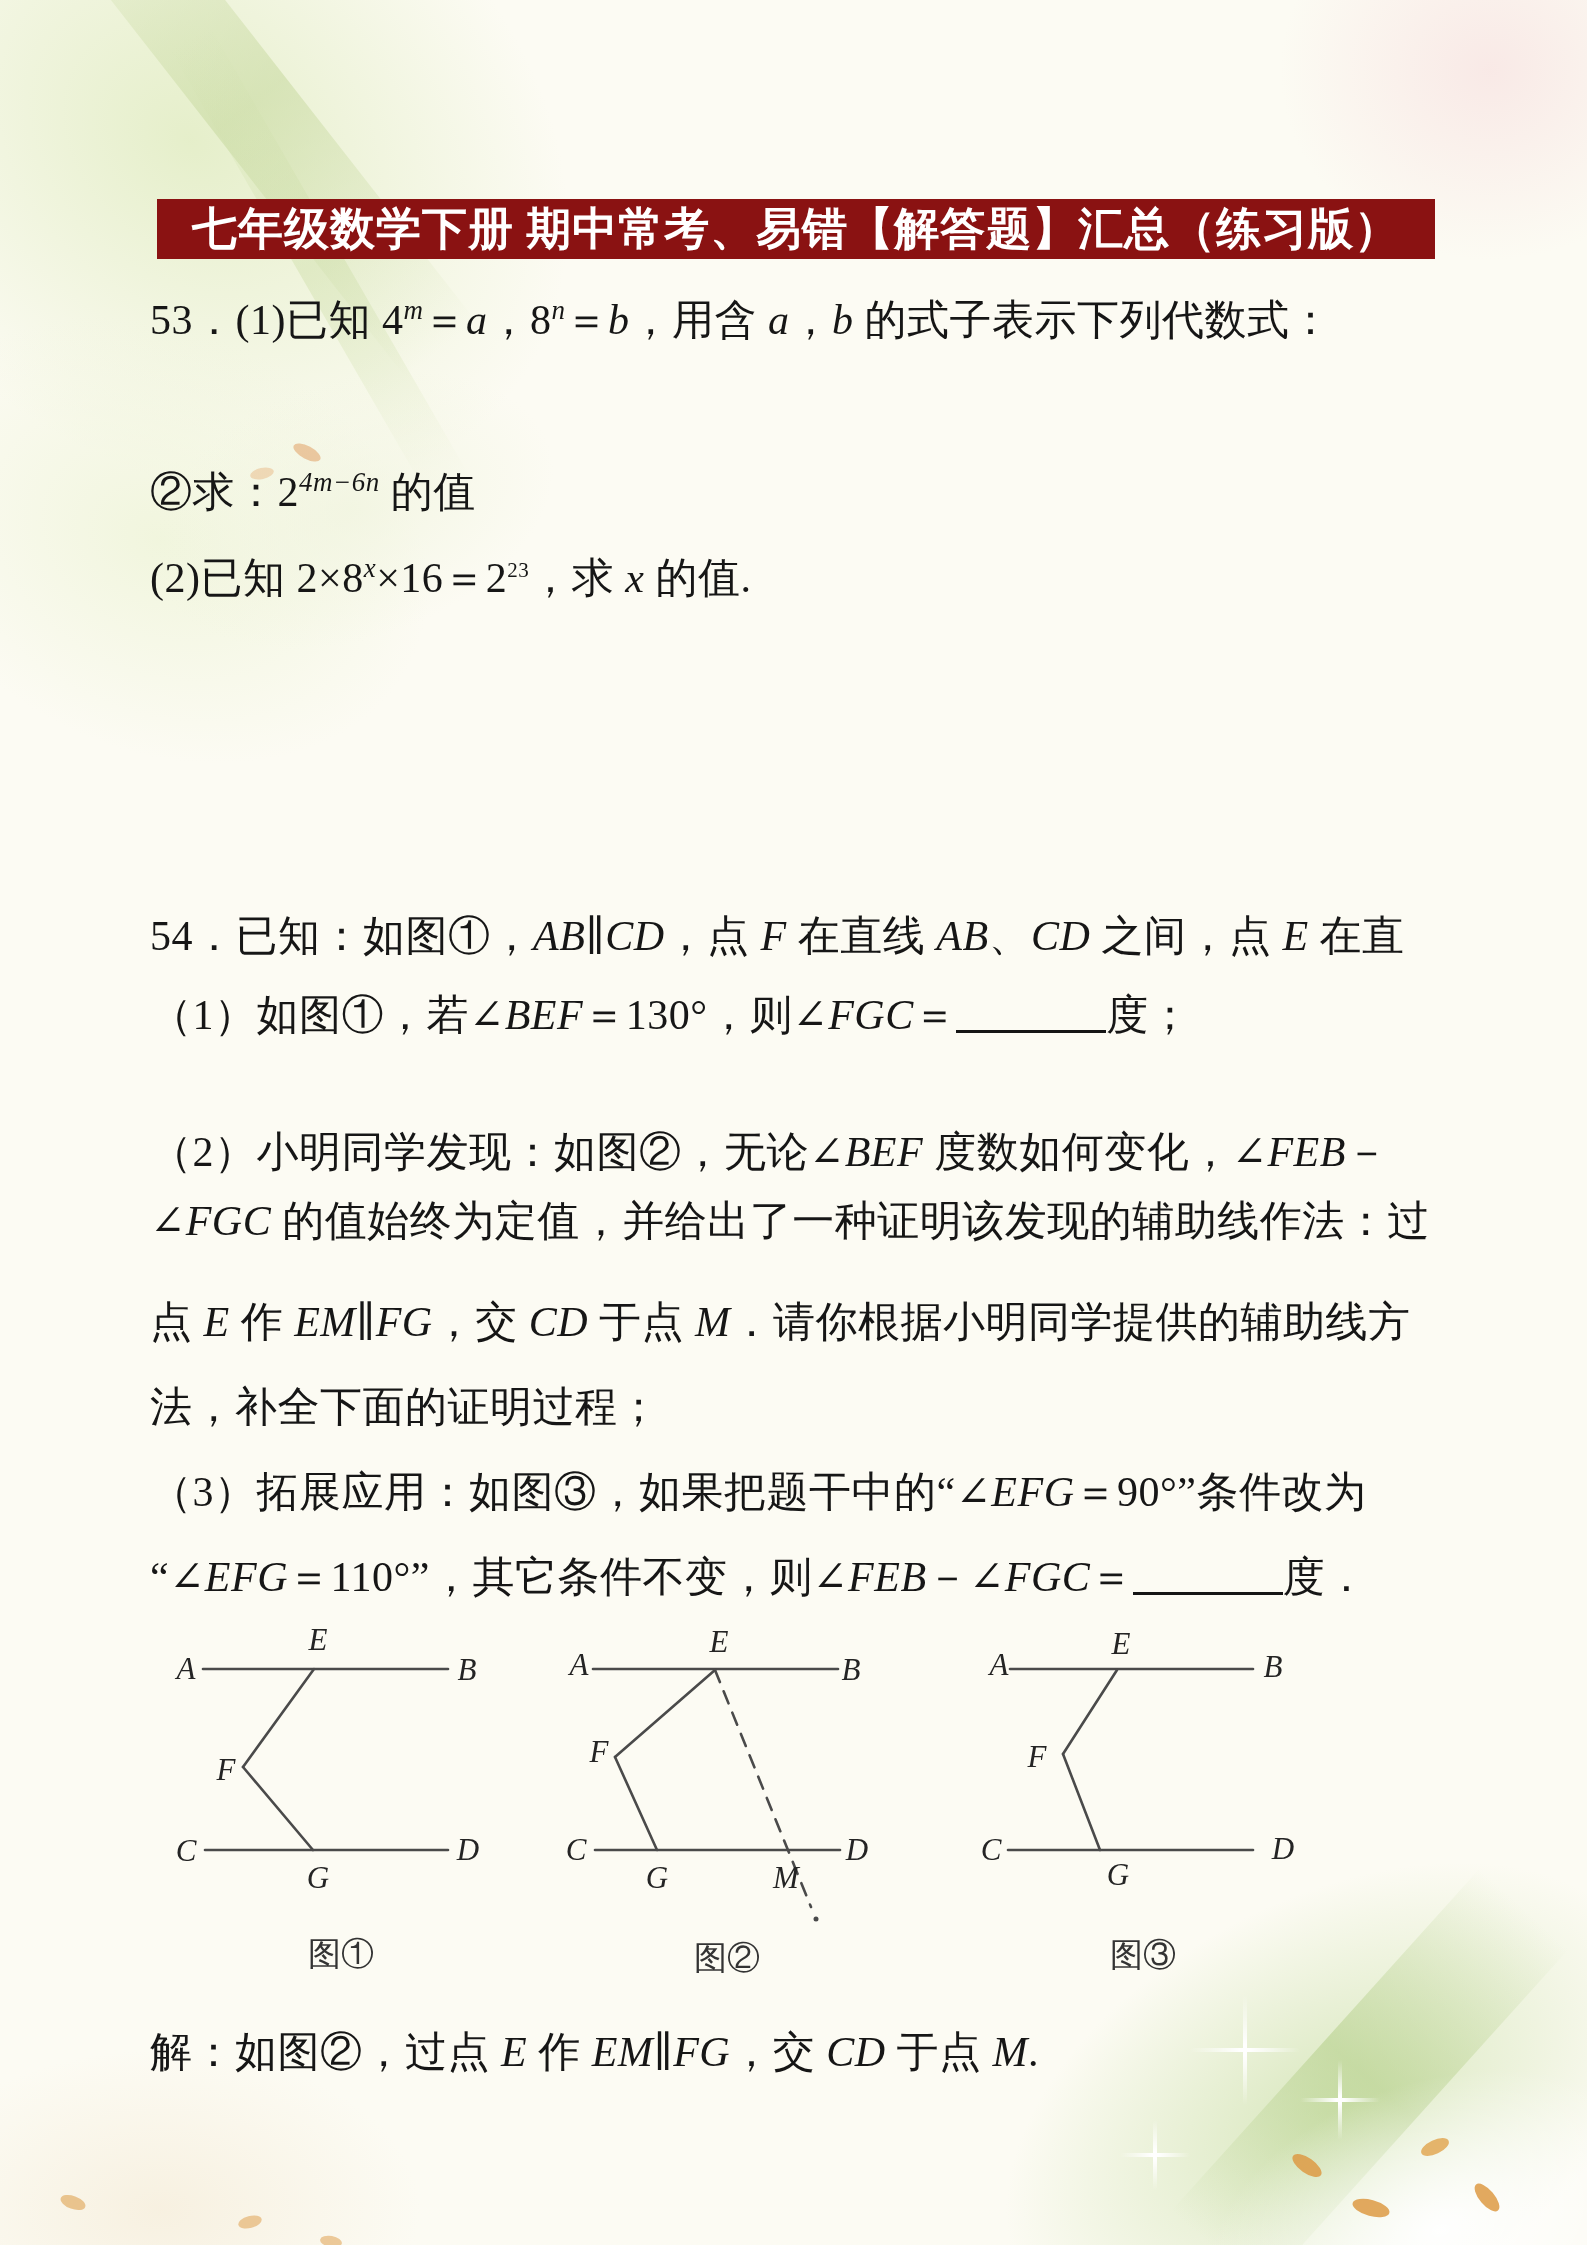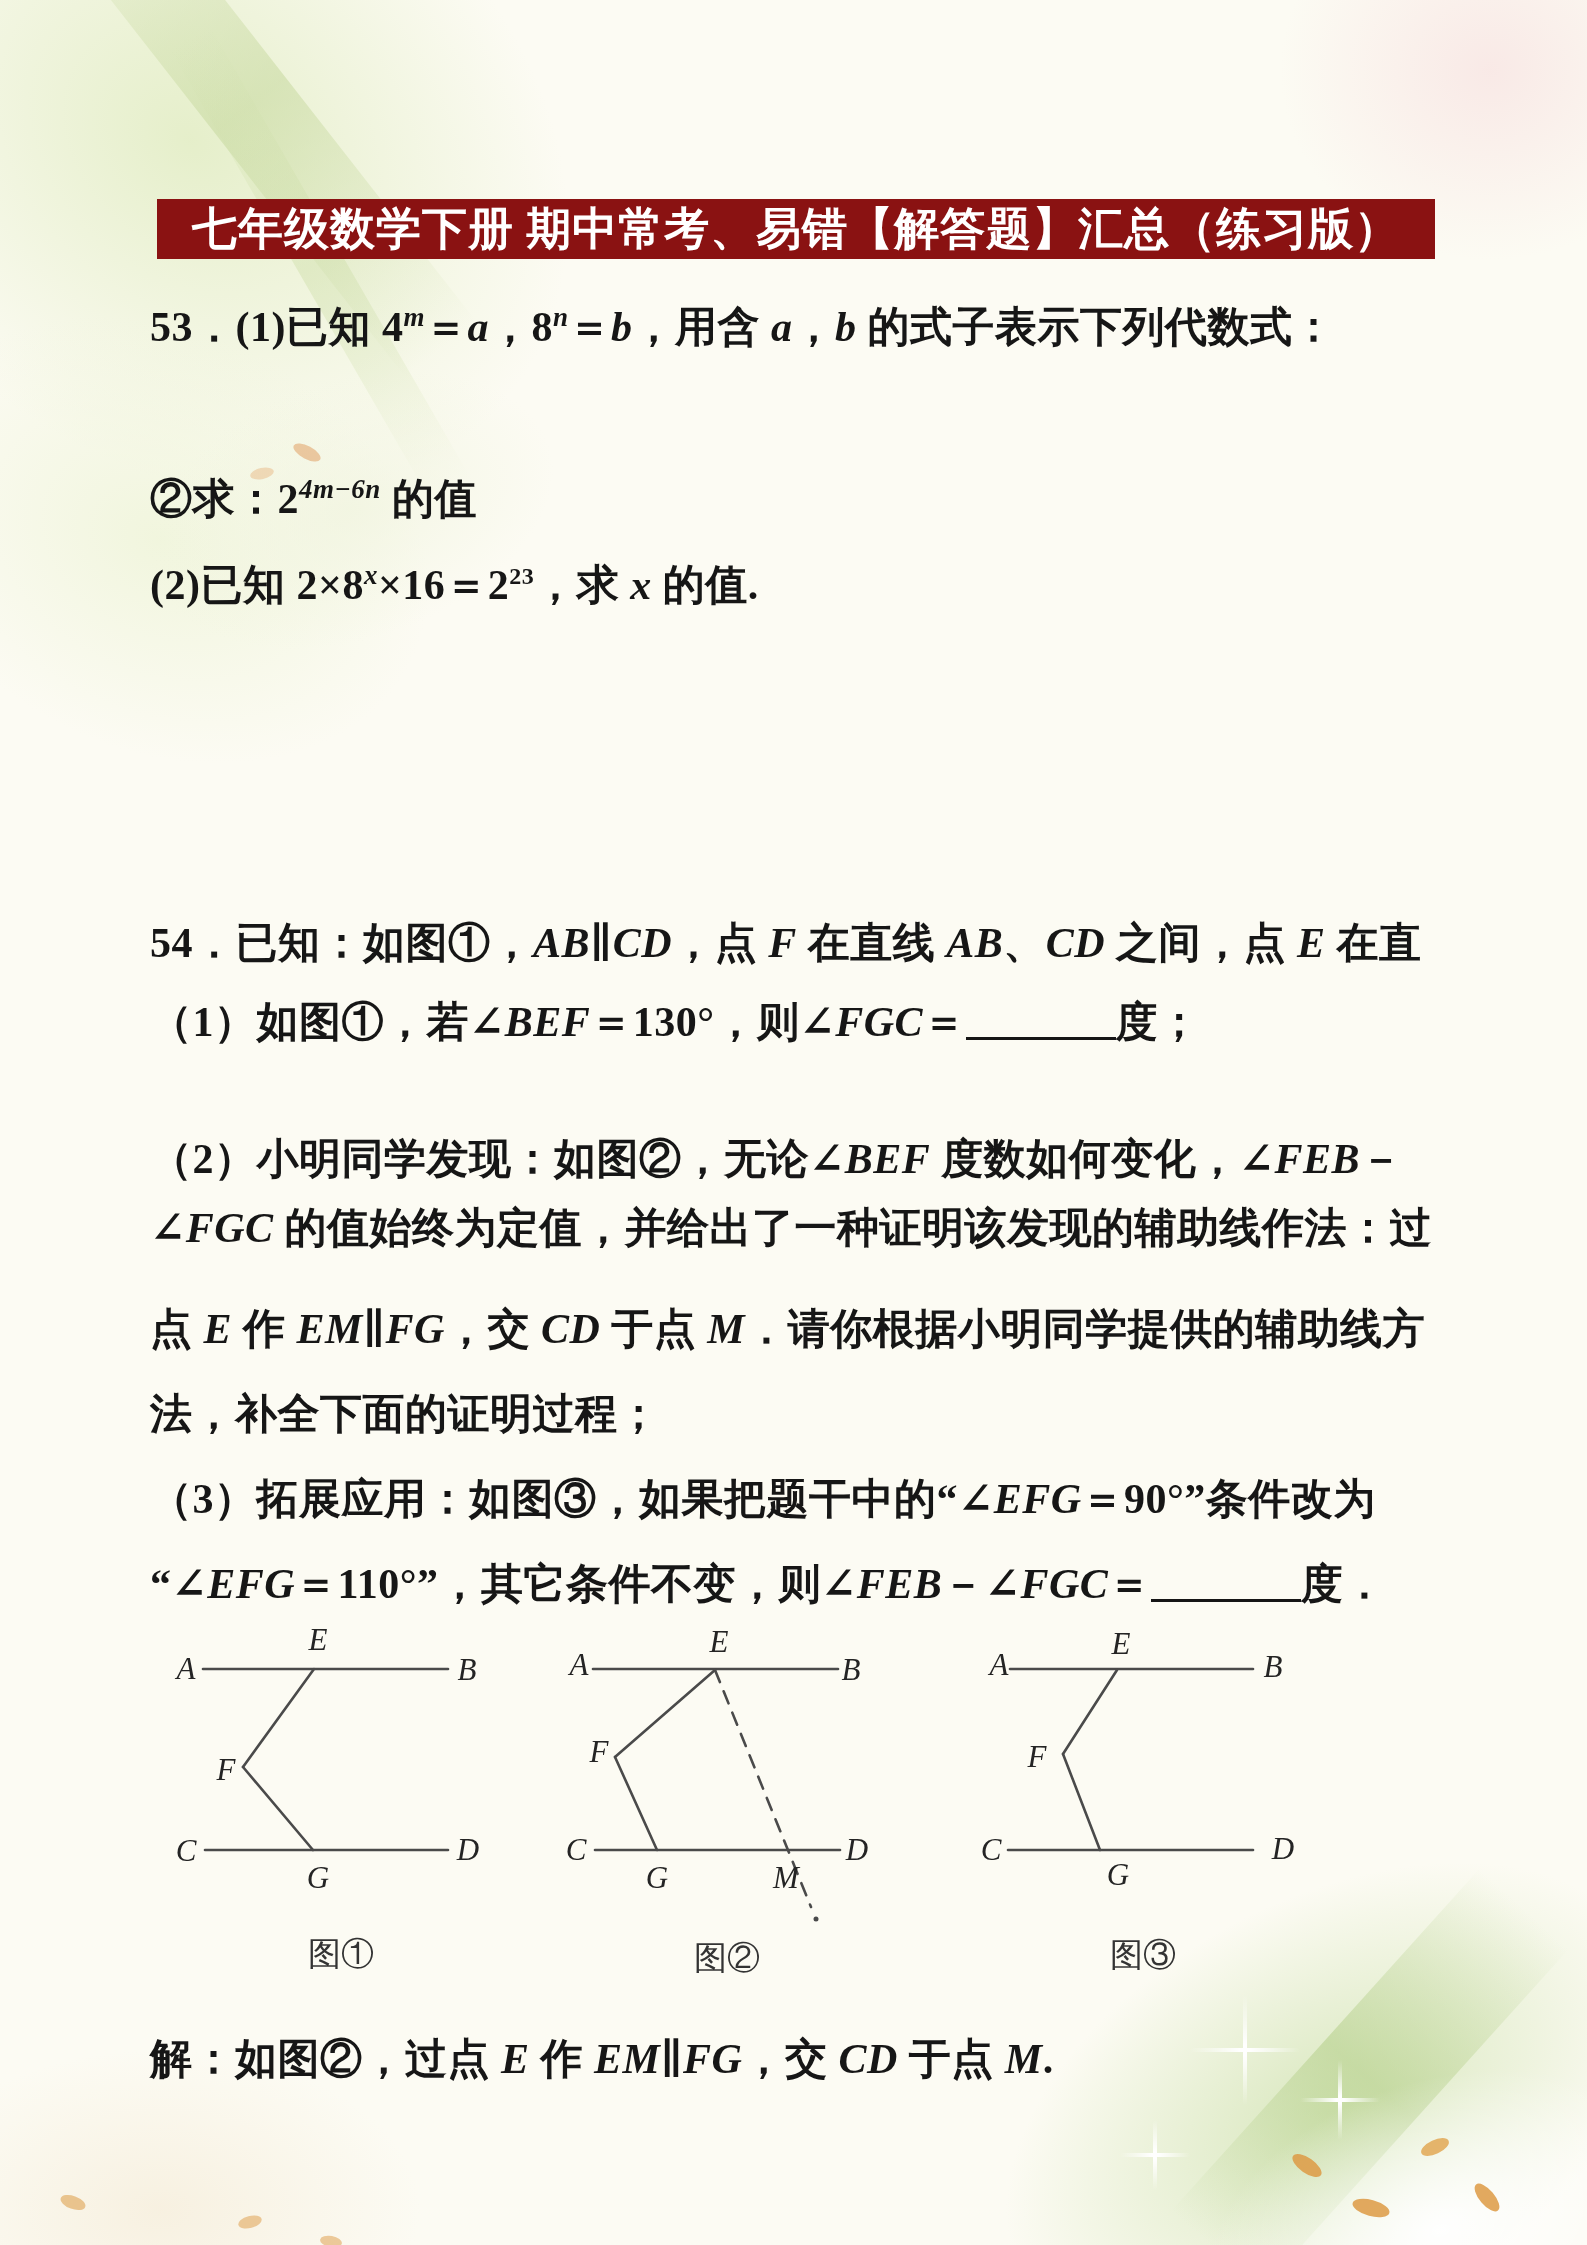--- a/index.html
+++ b/index.html
@@ -58,25 +58,25 @@
   .sp3{left:1120px;top:2120px;width:70px;height:70px;}
   
   .banner{
     position:absolute; left:157px; top:199px; width:1278px; height:60px;
     background:var(--accent); color:var(--banner-fg);
     display:flex; align-items:center; justify-content:center;
     font-size:45px; font-weight:bold; letter-spacing:1px; white-space:nowrap;
   }
   
   .line{
-    position:absolute; left:150px; font-size:42px; line-height:68px;
-    white-space:nowrap; letter-spacing:0.5px;font-weight:bold;
+    position:absolute; left:150px; font-size:42px; line-height:54px;
+    white-space:nowrap; letter-spacing:0.5px;
   }
   .i{font-style:italic;}
-  .sup{font-size:24px; vertical-align:15px;}
+  .sup{font-size:21px; vertical-align:15px;}
   .supi{font-size:27px; vertical-align:15px; font-style:italic;}
   .blank{display:inline-block; width:150px; height:36px;
     border-bottom:3px solid #151515; vertical-align:-4px;}
   
   .fig{position:absolute; overflow:visible;}
   .fig line{stroke:var(--fig-line); stroke-width:2.6; stroke-linecap:round;}
   .fig .dash{stroke-dasharray:13 10;}
   .fig text{fill:#242424; font-family:"Liberation Serif","DejaVu Serif",serif;
     font-style:italic; font-size:31px; text-anchor:middle;}
   .fig text.cap{font-style:normal; font-size:33px; fill:#333;}

